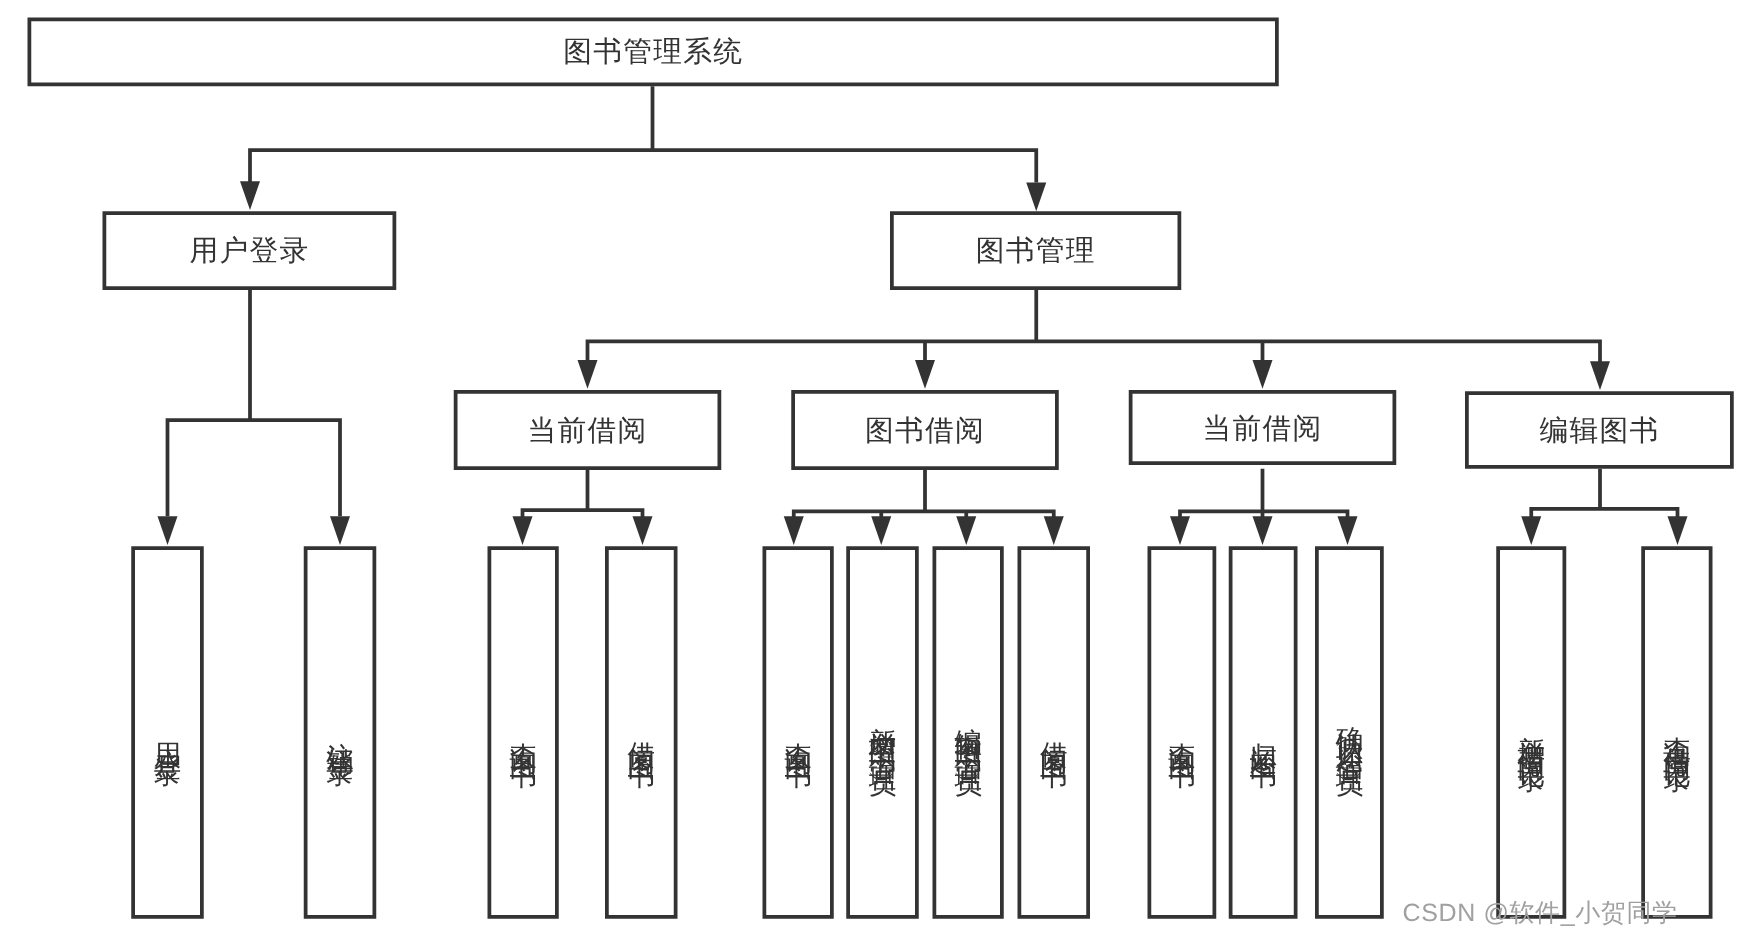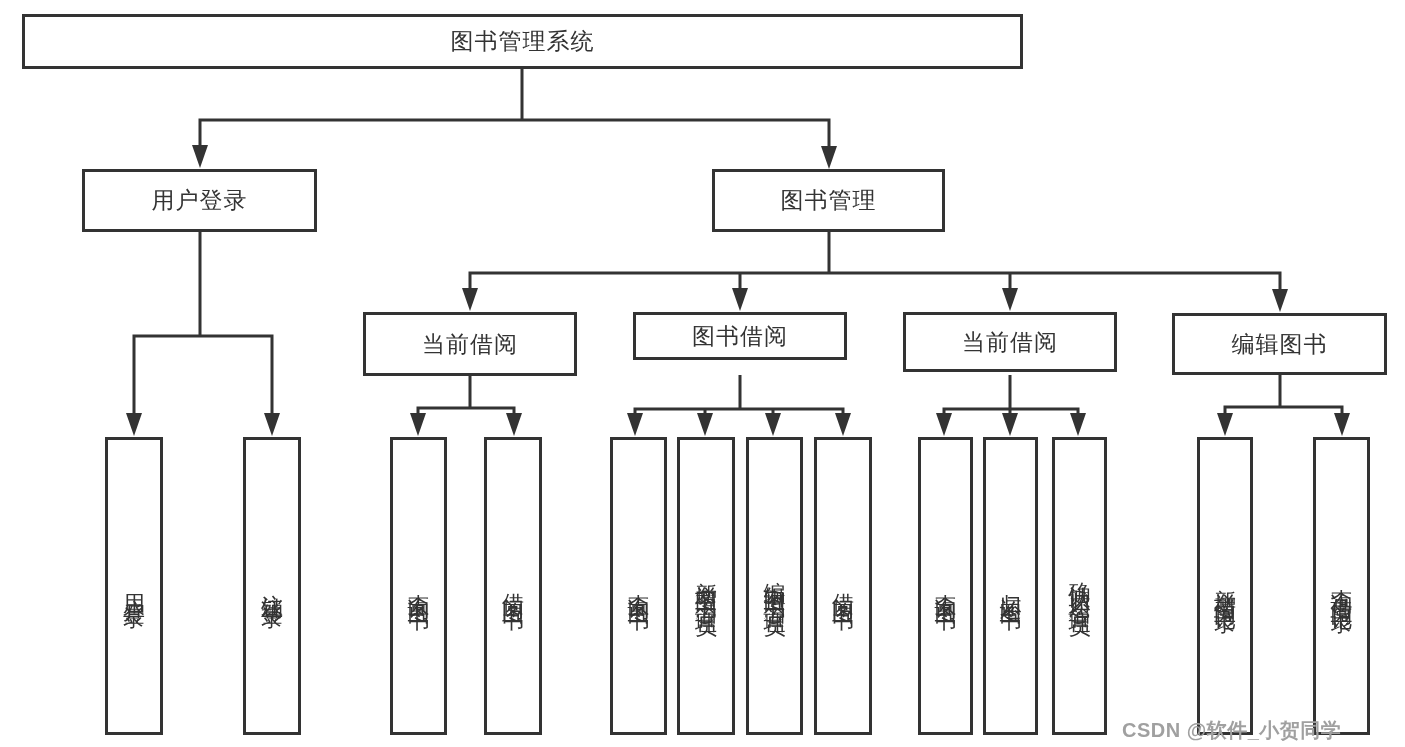--- a/index.html
+++ b/index.html
@@ -44,21 +44,20 @@
   }
   .watermark {
     position: absolute;
     left: 1122px;
     top: 717px;
     width: 215px;
     font-size: 20px;
     letter-spacing: 0.5px;
     color: #a0a0a0;
     white-space: nowrap;
-    font-weight: bold;
   }
 </style>
 </head>
 <body>
 
 <div id="canvas">
 
   <svg id="wires" viewBox="0 0 1405 747" xmlns="http://www.w3.org/2000/svg">
     <g stroke="#333333" stroke-width="3" fill="none">
 
@@ -110,21 +109,21 @@
   <div class="node h" style="left:82px; top:169px; width:235px; height:63px;">
     <span>用户登录</span>
   </div>
   <div class="node h" style="left:712px; top:169px; width:233px; height:63px;">
     <span>图书管理</span>
   </div>
 
   <div class="node h" style="left:363px; top:312px; width:214px; height:64px;">
     <span>当前借阅</span>
   </div>
-  <div class="node h" style="left:633px; top:312px; width:214px; height:48px;">
+  <div class="node h" style="left:633px; top:312px; width:214px; height:64px;">
     <span>图书借阅</span>
   </div>
   <div class="node h" style="left:903px; top:312px; width:214px; height:60px;">
     <span>当前借阅</span>
   </div>
   <div class="node h" style="left:1172px; top:313px; width:215px; height:62px;">
     <span>编辑图书</span>
   </div>
 
   <div class="node v" style="left:105px; top:437px; width:58px; height:298px;">

